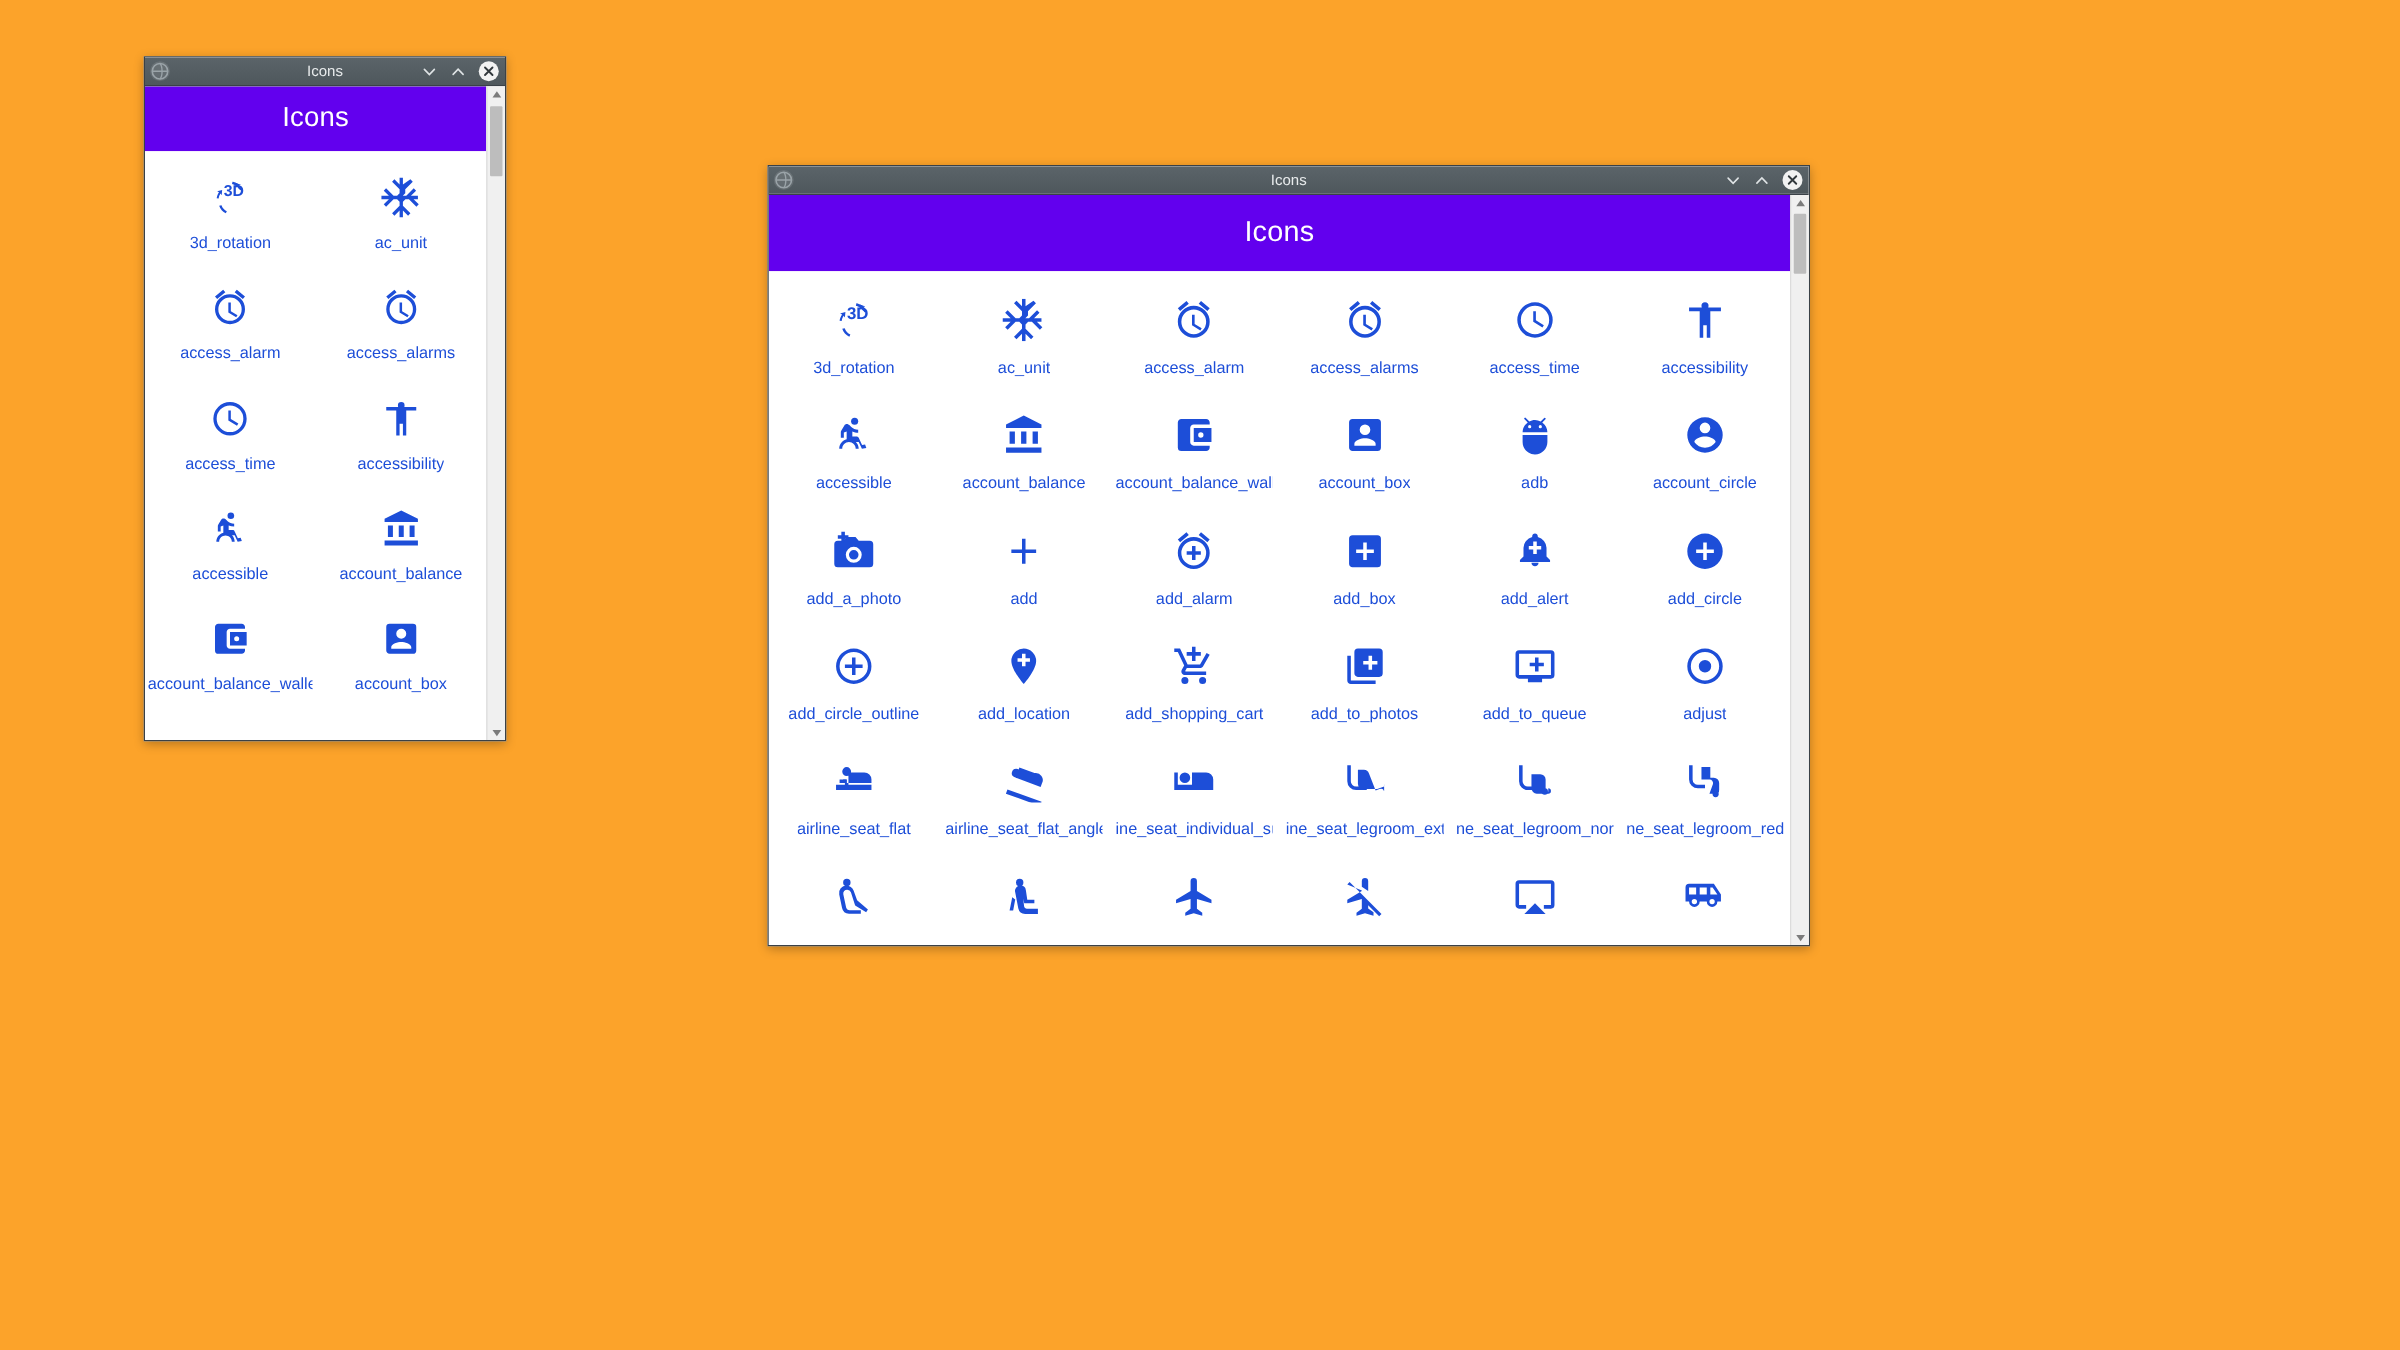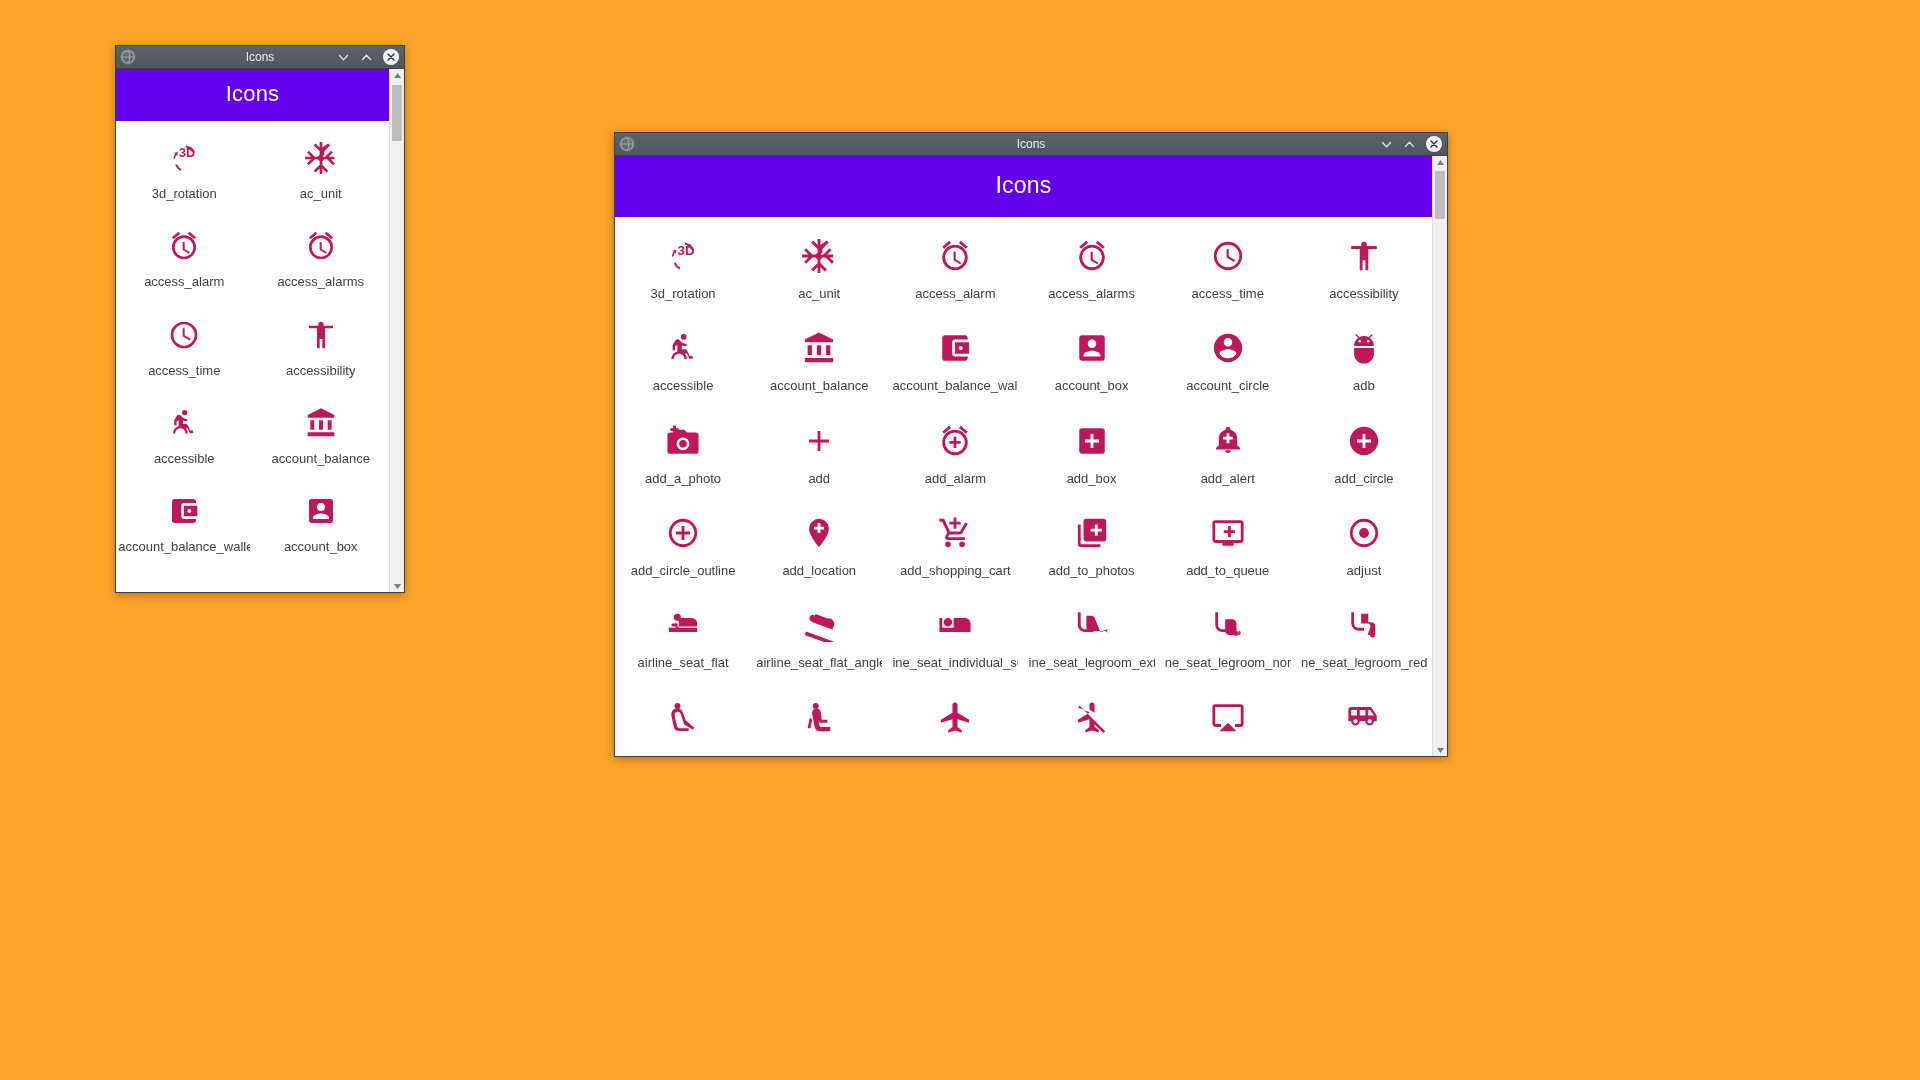--- a/index.html
+++ b/index.html
@@ -134,28 +134,28 @@
     display: flex;
     flex-direction: column;
     align-items: center;
     justify-content: flex-start;
   }
 
   .icon-glyph {
     display: flex;
     align-items: center;
     justify-content: center;
-    color: #be185d;
+    color: #1d4ed8;
   }
   .icon-glyph svg { display: block; fill: currentColor; }
 
   .icon-label {
     margin-top: 6px;
     font-size: 13px;
-    color: #404040;
+    color: #1d4ed8;
     white-space: nowrap;
     overflow: hidden;
     text-align: center;
     line-height: 1.1;
   }
 
   
   .scrollbar {
     flex: 0 0 14px;
     width: 14px;
@@ -484,32 +484,32 @@
                 <div class="icon-glyph">
                   <svg width="34" height="34" viewBox="0 0 24 24" aria-hidden="true">
                     <path d="M3 5v14c0 1.1.9 2 2 2h14a2 2 0 002-2V5a2 2 0 00-2-2H5a2 2 0 00-2 2zm12 4a3 3 0 11-6 0 3 3 0 016 0zm-9 8c0-2 4-3.1 6-3.1s6 1.1 6 3.1v1H6v-1z"></path>
                   </svg>
                 </div>
                 <div class="icon-label">account_box</div>
               </div>
               <div class="icon-cell">
                 <div class="icon-glyph">
                   <svg width="34" height="34" viewBox="0 0 24 24" aria-hidden="true">
+                    <path d="M5 16c0 3.9 3.1 7 7 7s7-3.1 7-7V12H5v4zM16.1 4.9l1.8-1.8a.5.5 0 00-.7-.7l-2 2A6.8 6.8 0 0012 3.5c-1.2 0-2.3.3-3.2.9l-2-2a.5.5 0 10-.7.7l1.8 1.8A6.9 6.9 0 005 10.5h14c0-2.3-1.1-4.3-2.9-5.6zM9 8.2a.9.9 0 110-1.8.9.9 0 010 1.8zm6 0a.9.9 0 110-1.8.9.9 0 010 1.8z"></path>
+                  </svg>
+                </div>
+                <div class="icon-label">adb</div>
+              </div>
+              <div class="icon-cell">
+                <div class="icon-glyph">
+                  <svg width="34" height="34" viewBox="0 0 24 24" aria-hidden="true">
                     <path d="M12 2a10 10 0 100 20 10 10 0 000-20zm0 3a3 3 0 110 6 3 3 0 010-6zm0 14.2a7.2 7.2 0 01-6-3.2c0-2 4-3.1 6-3.1s6 1.1 6 3.1a7.2 7.2 0 01-6 3.2z"></path>
                   </svg>
                 </div>
                 <div class="icon-label">account_circle</div>
-              </div>
-              <div class="icon-cell">
-                <div class="icon-glyph">
-                  <svg width="34" height="34" viewBox="0 0 24 24" aria-hidden="true">
-                    <path d="M5 16c0 3.9 3.1 7 7 7s7-3.1 7-7V12H5v4zM16.1 4.9l1.8-1.8a.5.5 0 00-.7-.7l-2 2A6.8 6.8 0 0012 3.5c-1.2 0-2.3.3-3.2.9l-2-2a.5.5 0 10-.7.7l1.8 1.8A6.9 6.9 0 005 10.5h14c0-2.3-1.1-4.3-2.9-5.6zM9 8.2a.9.9 0 110-1.8.9.9 0 010 1.8zm6 0a.9.9 0 110-1.8.9.9 0 010 1.8z"></path>
-                  </svg>
-                </div>
-                <div class="icon-label">adb</div>
               </div>
               <div class="icon-cell">
                 <div class="icon-glyph">
                   <svg width="34" height="34" viewBox="0 0 24 24" aria-hidden="true">
                     <path d="M3 6h3.2l1.8-2h5l1.8 2H21a2 2 0 012 2v11a2 2 0 01-2 2H3a2 2 0 01-2-2V8a2 2 0 012-2zm9 3.5A4.5 4.5 0 1016.5 14 4.5 4.5 0 0012 9.5zm0 1.8a2.7 2.7 0 110 5.4 2.7 2.7 0 010-5.4z"></path>
                     <path d="M5 1h2v2h2v2H7v2H5V5H3V3h2V1z"></path>
                   </svg>
                 </div>
                 <div class="icon-label">add_a_photo</div>
               </div>

